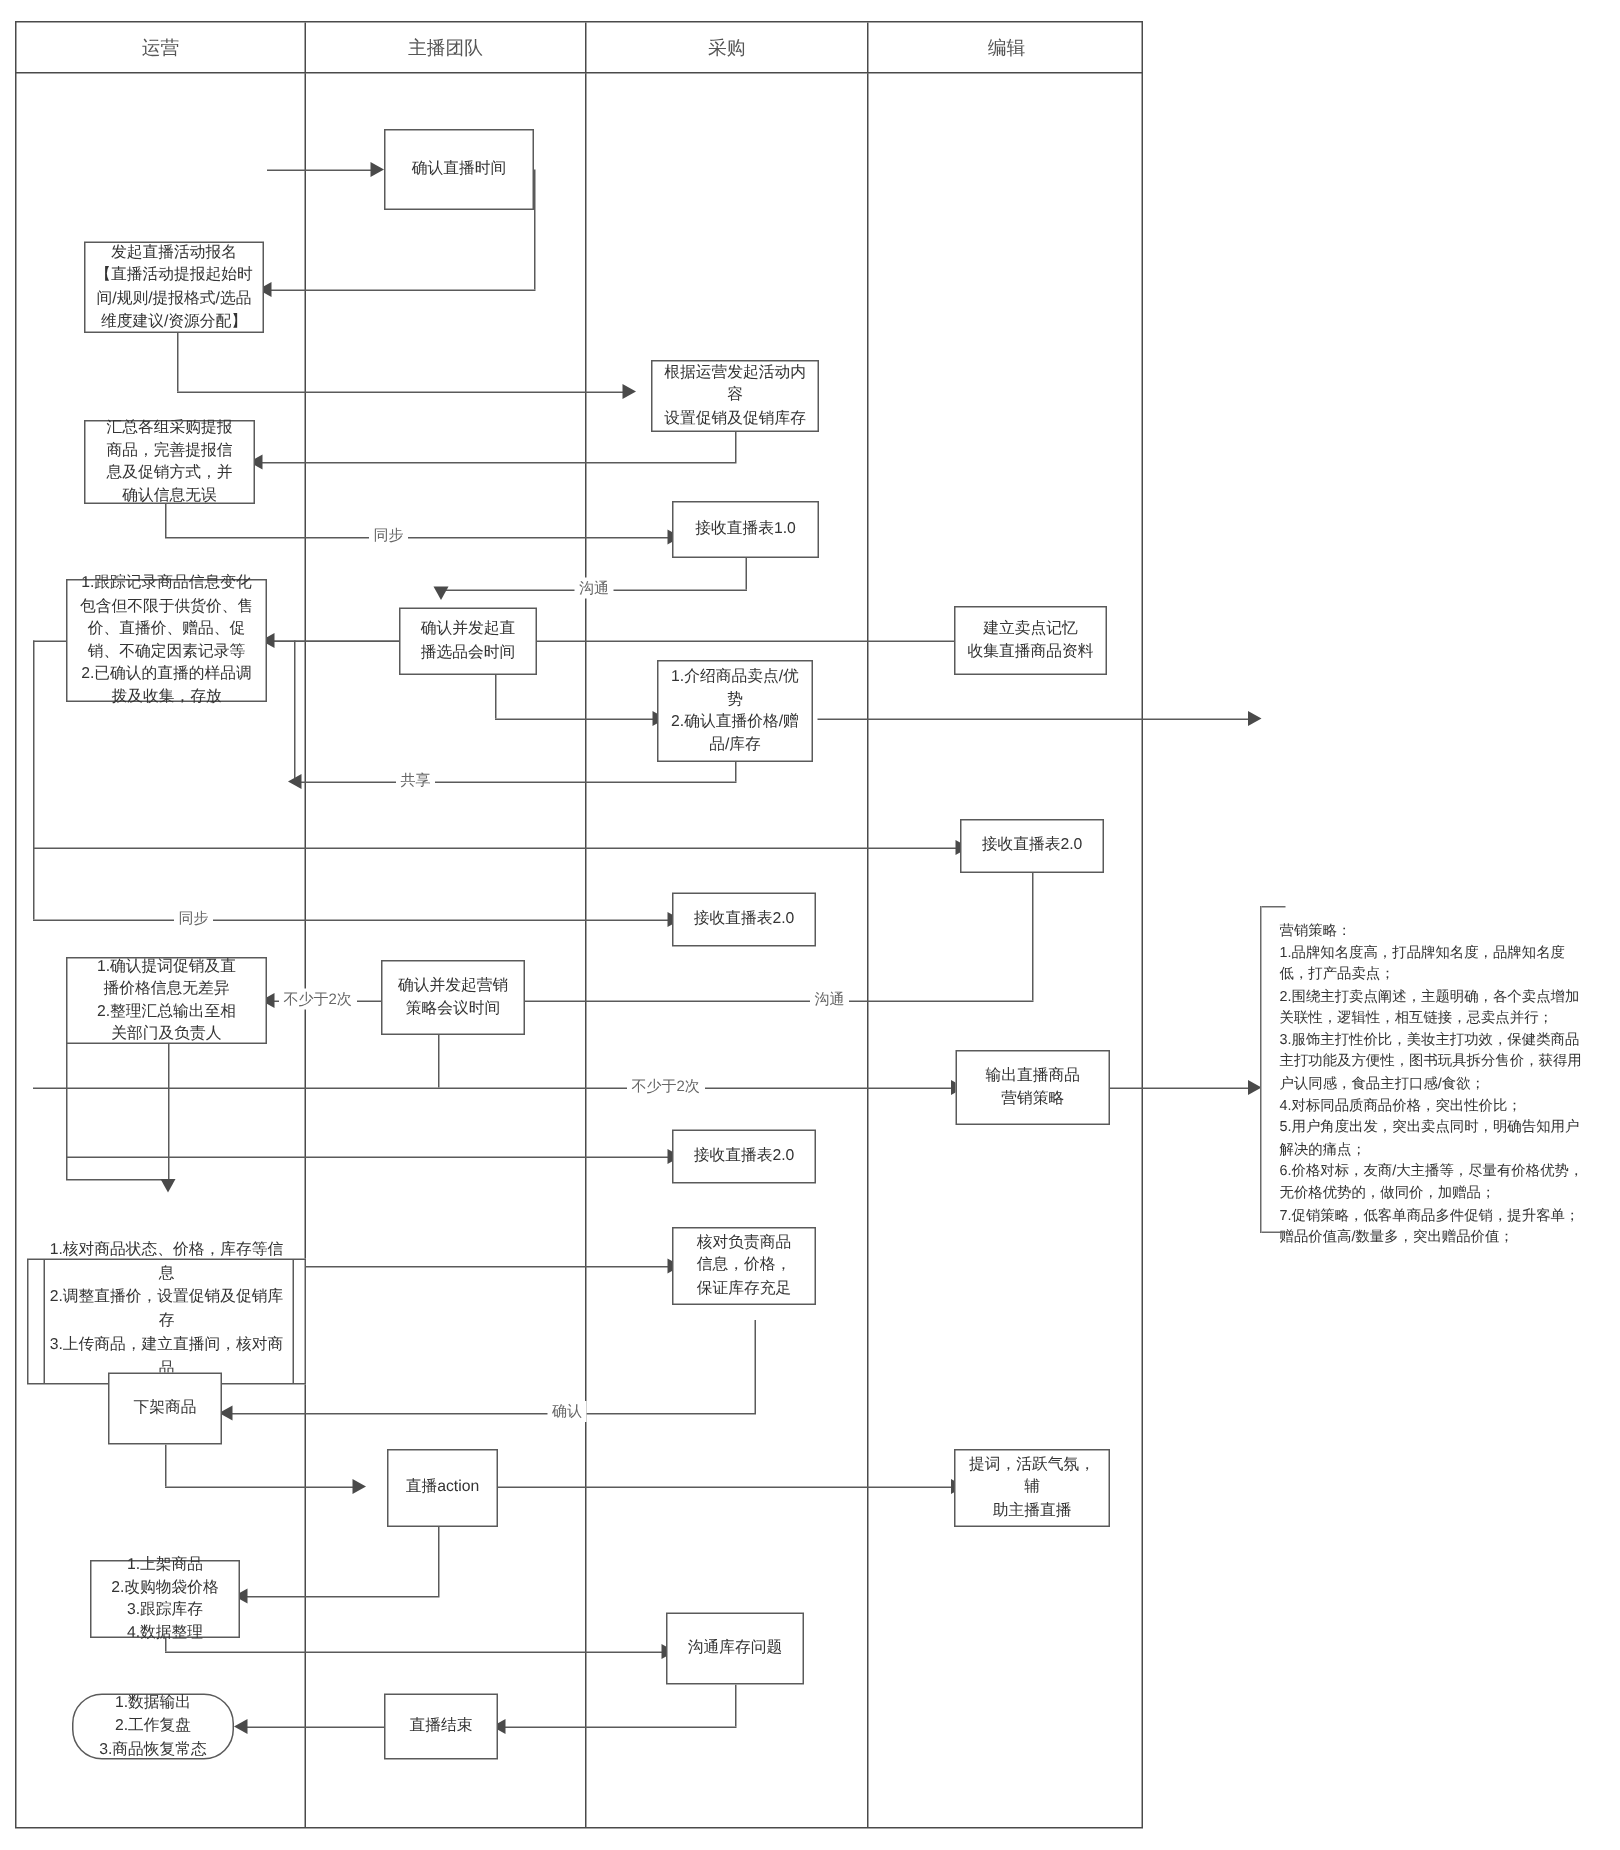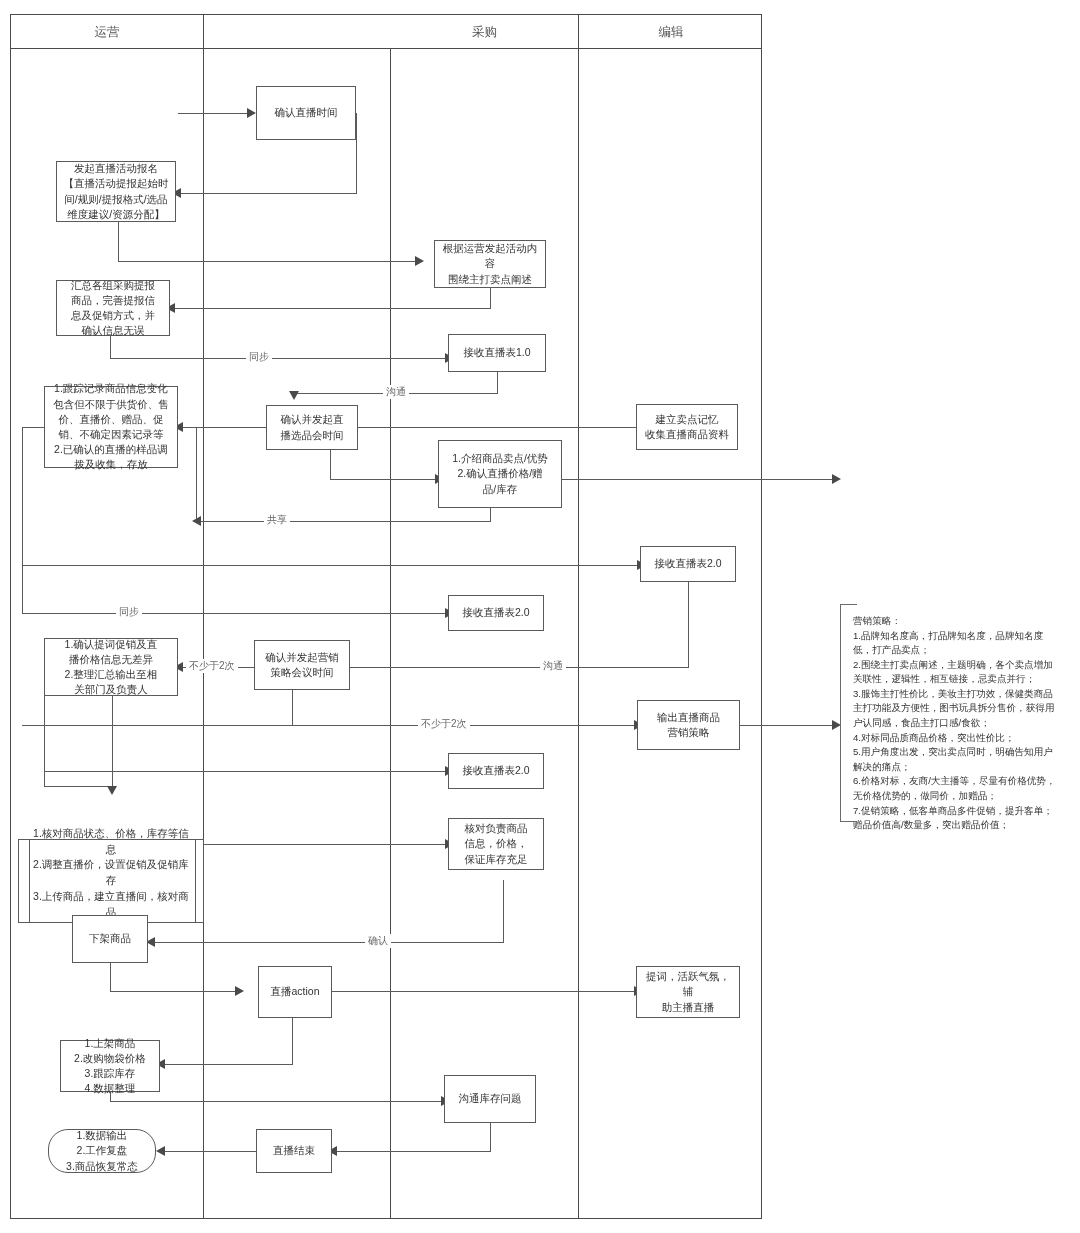--- a/index.html
+++ b/index.html
@@ -39,20 +39,21 @@
   .elbl{position:absolute;background:#fff;padding:0 3px;font-size:10px;color:#666;z-index:4;white-space:nowrap;}
   .wm{position:absolute;font-size:25px;color:#3c3c3c;letter-spacing:1px;z-index:9;white-space:nowrap;}
 </style>
 </head>
 <body>
 
 <div id="canvas">
 
   <div class="lane-table">
     <div class="lane-head" style="left:0;width:193px;">运营</div>
+    <div class="lane-head" style="left:193px;width:187px;">主播团队</div>
     <div class="lane-head" style="left:380px;width:188px;">采购</div>
     <div class="lane-head last" style="left:568px;width:184px;">编辑</div>
     <div class="lane-body" style="left:0;width:193px;"></div>
     <div class="lane-body" style="left:193px;width:187px;"></div>
     <div class="lane-body" style="left:380px;width:188px;"></div>
     <div class="lane-body last" style="left:568px;width:184px;"></div>
   </div>
   <div class="hrule"></div>
 
   <div class="ln lnh" style="left:178px;top:113px;width:72px;"></div>
@@ -164,37 +165,37 @@
 
   <div class="ln lnh" style="left:160px;top:1151px;width:96px;"></div>
   <div class="arw l" style="left:156px;top:1146px;"></div>
 
   <div class="node" style="left:256px;top:86px;width:100px;height:54px;">确认直播时间</div>
   <div class="node" style="left:56px;top:161px;width:120px;height:61px;">发起直播活动报名
 【直播活动提报起始时
 间/规则/提报格式/选品
 维度建议/资源分配】</div>
   <div class="node" style="left:434px;top:240px;width:112px;height:48px;">根据运营发起活动内容
-围绕主打卖点阐述</div>
+设置促销及促销库存</div>
   <div class="node" style="left:56px;top:280px;width:114px;height:56px;">汇总各组采购提报
 商品，完善提报信
 息及促销方式，并
 确认信息无误</div>
   <div class="node" style="left:448px;top:334px;width:98px;height:38px;">接收直播表1.0</div>
   <div class="node" style="left:44px;top:386px;width:134px;height:82px;">1.跟踪记录商品信息变化
 包含但不限于供货价、售
 价、直播价、赠品、促
 销、不确定因素记录等
 2.已确认的直播的样品调
 拨及收集，存放</div>
   <div class="node" style="left:266px;top:405px;width:92px;height:45px;">确认并发起直
 播选品会时间</div>
   <div class="node" style="left:636px;top:404px;width:102px;height:46px;">建立卖点记忆
 收集直播商品资料</div>
-  <div class="node" style="left:438px;top:440px;width:124px;height:68px;">1.介绍商品卖点/优势
+  <div class="node" style="left:438px;top:440px;width:104px;height:68px;">1.介绍商品卖点/优势
 2.确认直播价格/赠
 品/库存</div>
   <div class="node" style="left:640px;top:546px;width:96px;height:36px;">接收直播表2.0</div>
   <div class="node" style="left:448px;top:595px;width:96px;height:36px;">接收直播表2.0</div>
   <div class="node" style="left:44px;top:638px;width:134px;height:58px;">1.确认提词促销及直
 播价格信息无差异
 2.整理汇总输出至相
 关部门及负责人</div>
   <div class="node" style="left:254px;top:640px;width:96px;height:50px;">确认并发起营销
 策略会议时间</div>

